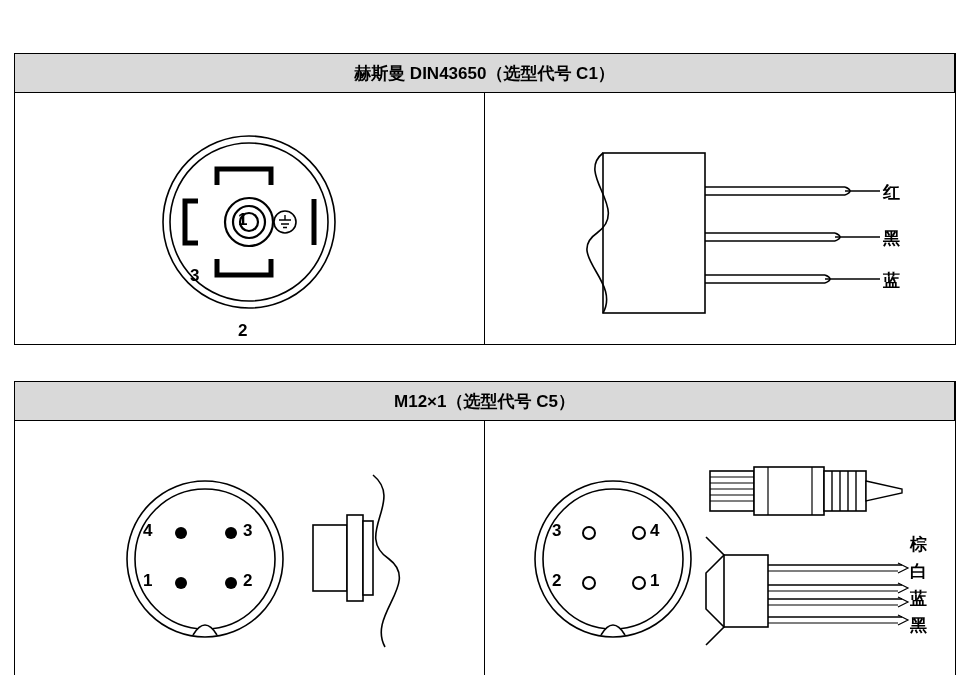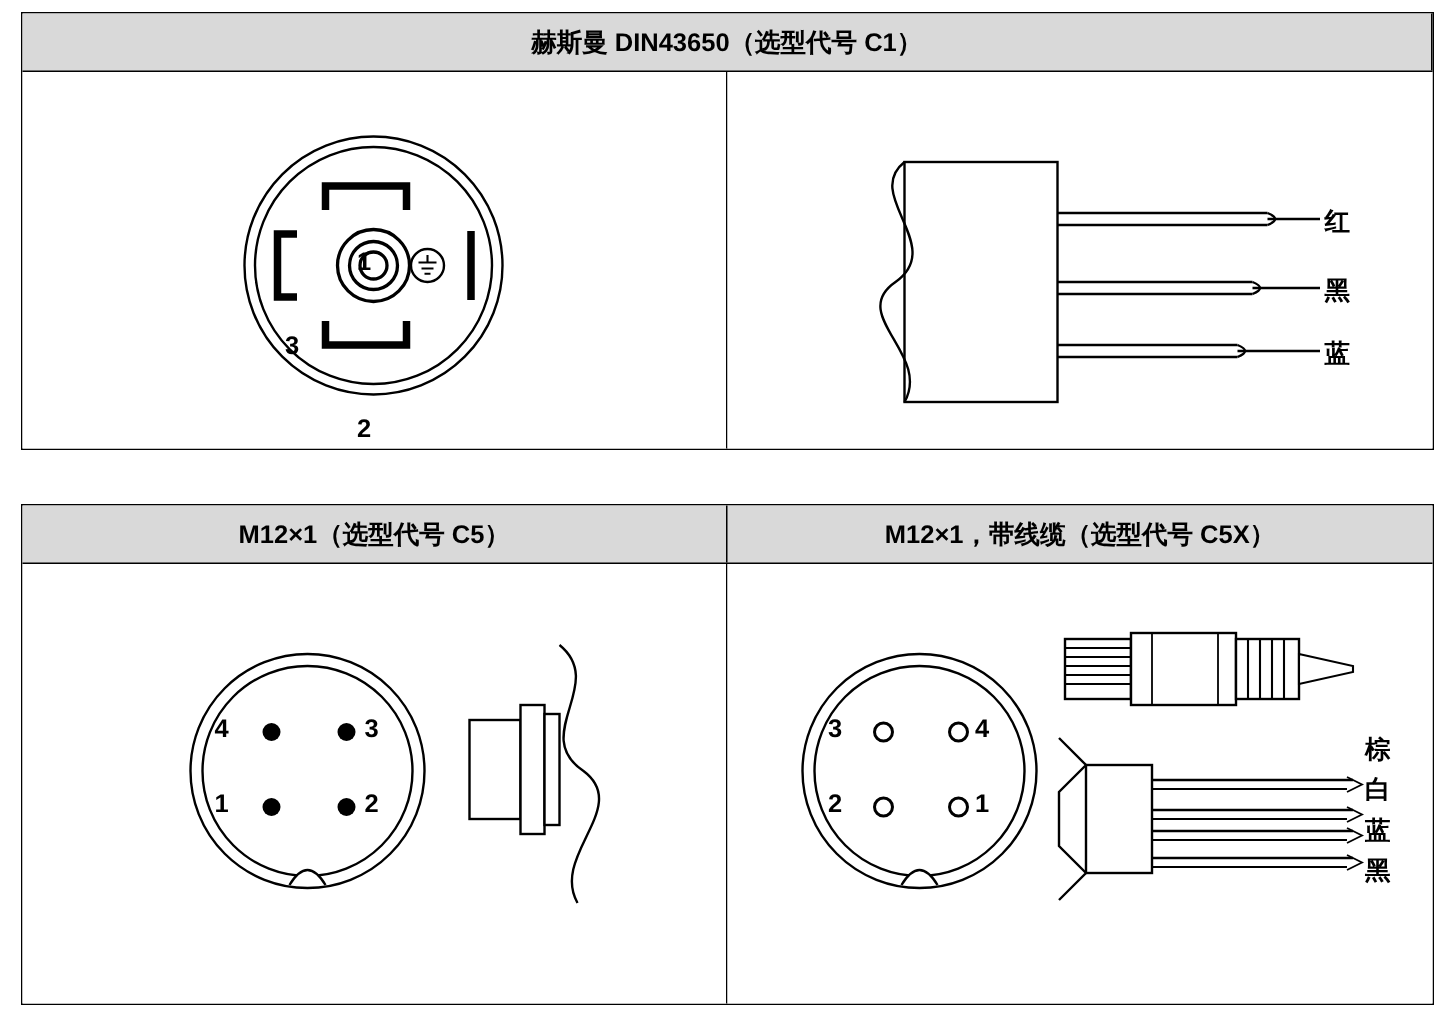--- a/index.html
+++ b/index.html
@@ -14,20 +14,21 @@
     color: #000;
     position: relative;
     overflow: hidden;
   }
   .table {
     position: absolute;
     border: 1.5px solid #000;
     box-sizing: border-box;
     display: flex;
     flex-direction: column;
+    margin-top: 45px;
   }
   #table-top {
     left: 14px;
     top: 8px;
     width: 942px;
     height: 292px;
   }
   #table-bottom {
     left: 14px;
     top: 336px;
@@ -153,21 +154,20 @@
         <span class="lbl-cn" style="left:348px; top:156px;">蓝</span>
       </div>
     </div>
 
   </div>
 </div>
 
 <div class="table" id="table-bottom">
   <div class="header-row">
     <div class="header-cell left">M12×1（选型代号 C5）</div>
-    <div class="header-cell">M12×1，带线缆（选型代号 C5X）</div>
   </div>
   <div class="body-row">
 
     <div class="body-cell left">
       <div class="fig" style="left:90px; top:38px;">
         <svg width="340" height="220" viewBox="0 0 340 220">
 
           <circle cx="100" cy="100" r="78" fill="#ffffff" stroke="#000" stroke-width="1.6"></circle>
           <circle cx="100" cy="100" r="70" fill="#ffffff" stroke="#000" stroke-width="1.6"></circle>
 

